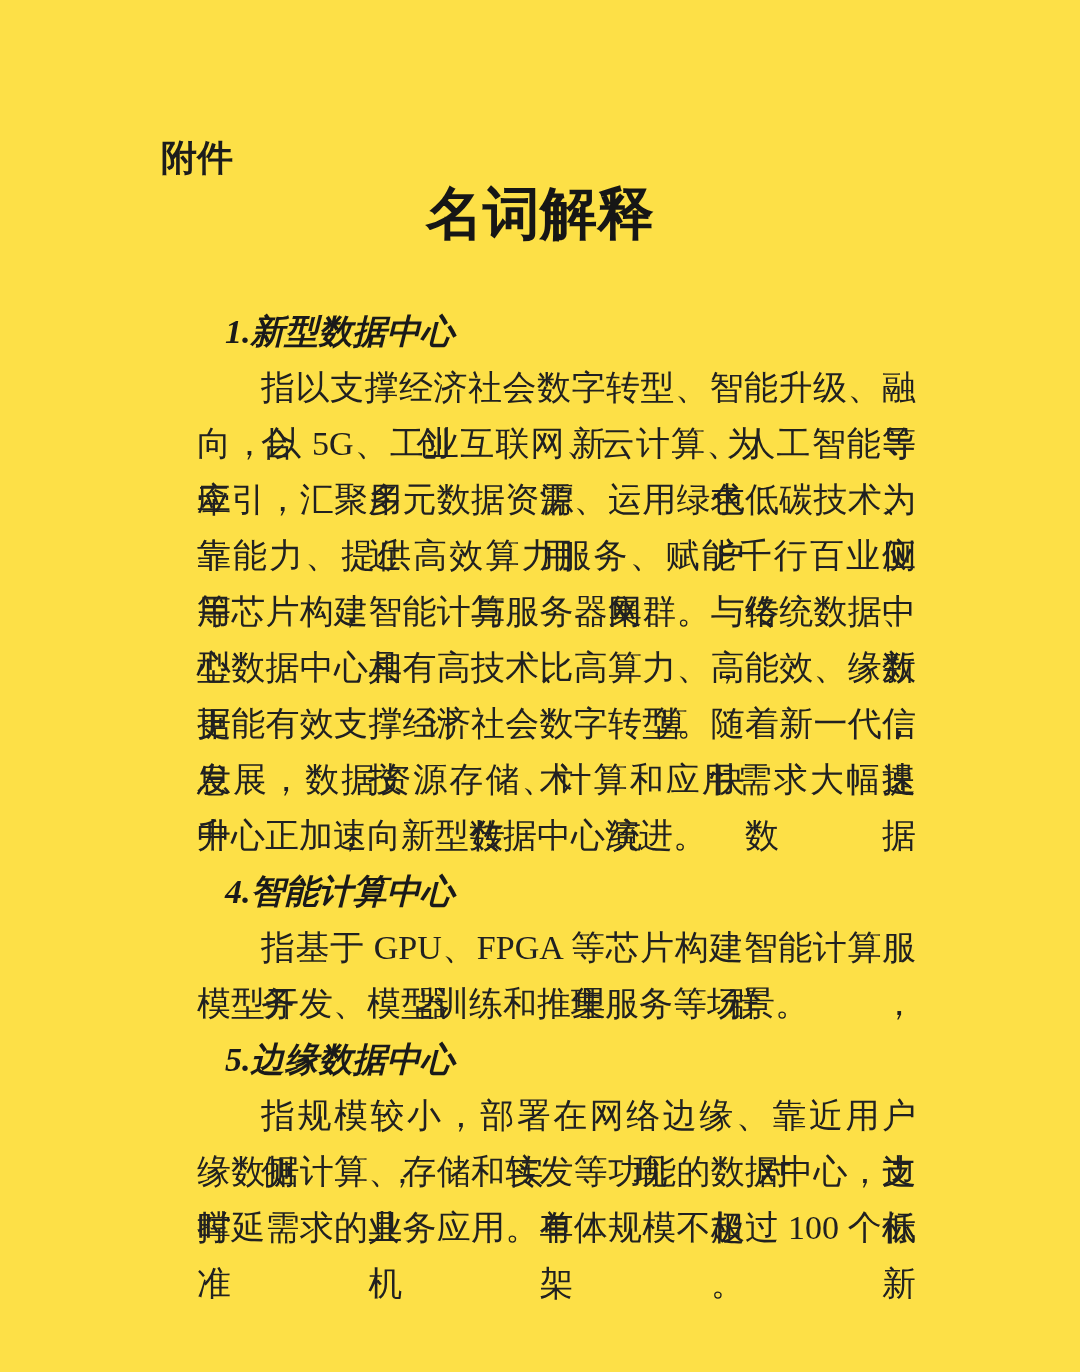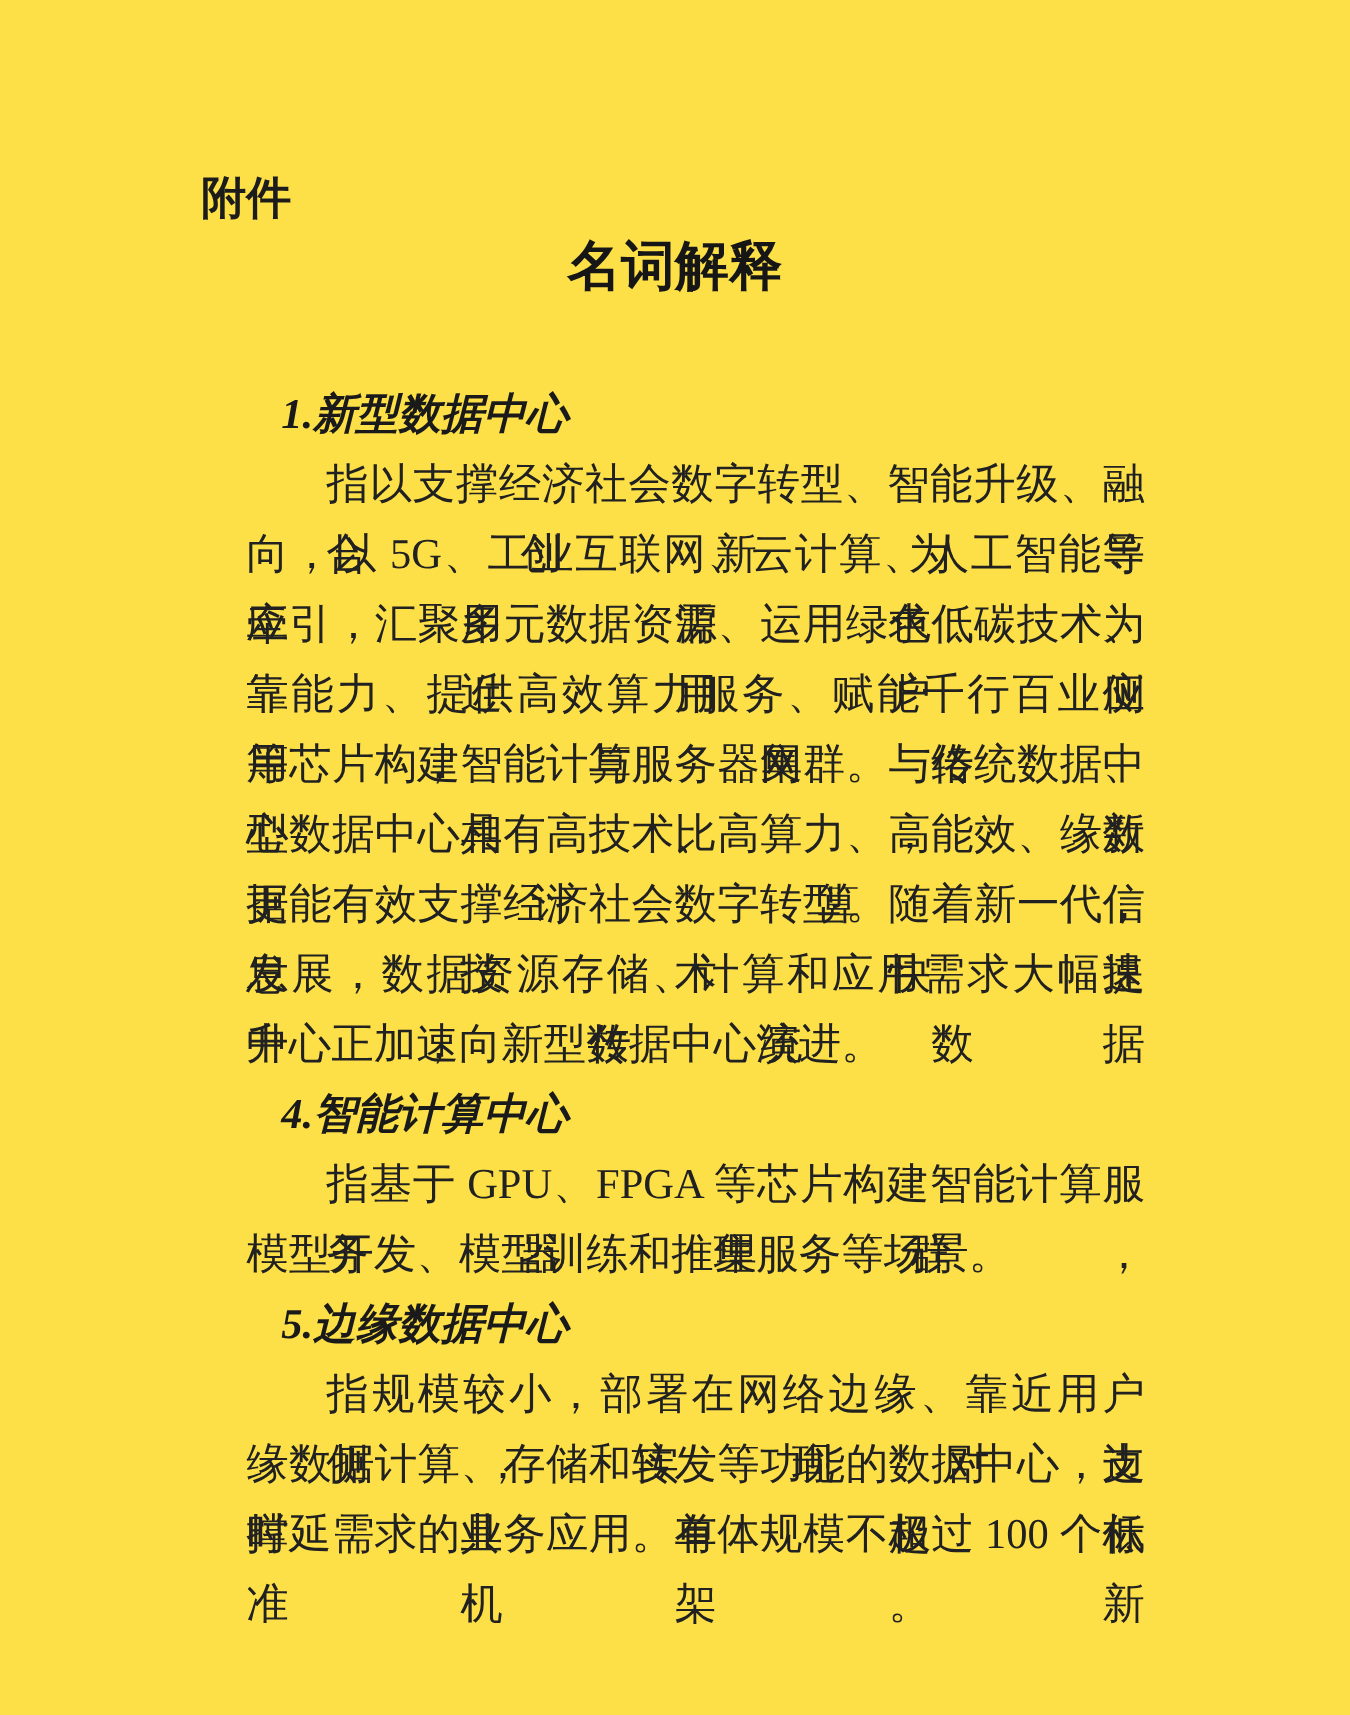--- a/index.html
+++ b/index.html
@@ -28,21 +28,21 @@
   }
   .doc-title {
     position: absolute;
     left: 0;
     right: 0;
     top: 188px;
     margin: 0;
     text-align: center;
     font-family: "Liberation Serif", serif;
     font-weight: 700;
-    font-size: 43px;
+    font-size: 57px;
     line-height: 52px;
     color: #161616;
   }
   .content {
     position: absolute;
     left: 161px;
     top: 304px;
     width: 755px;
   }
   section { display: block; }

